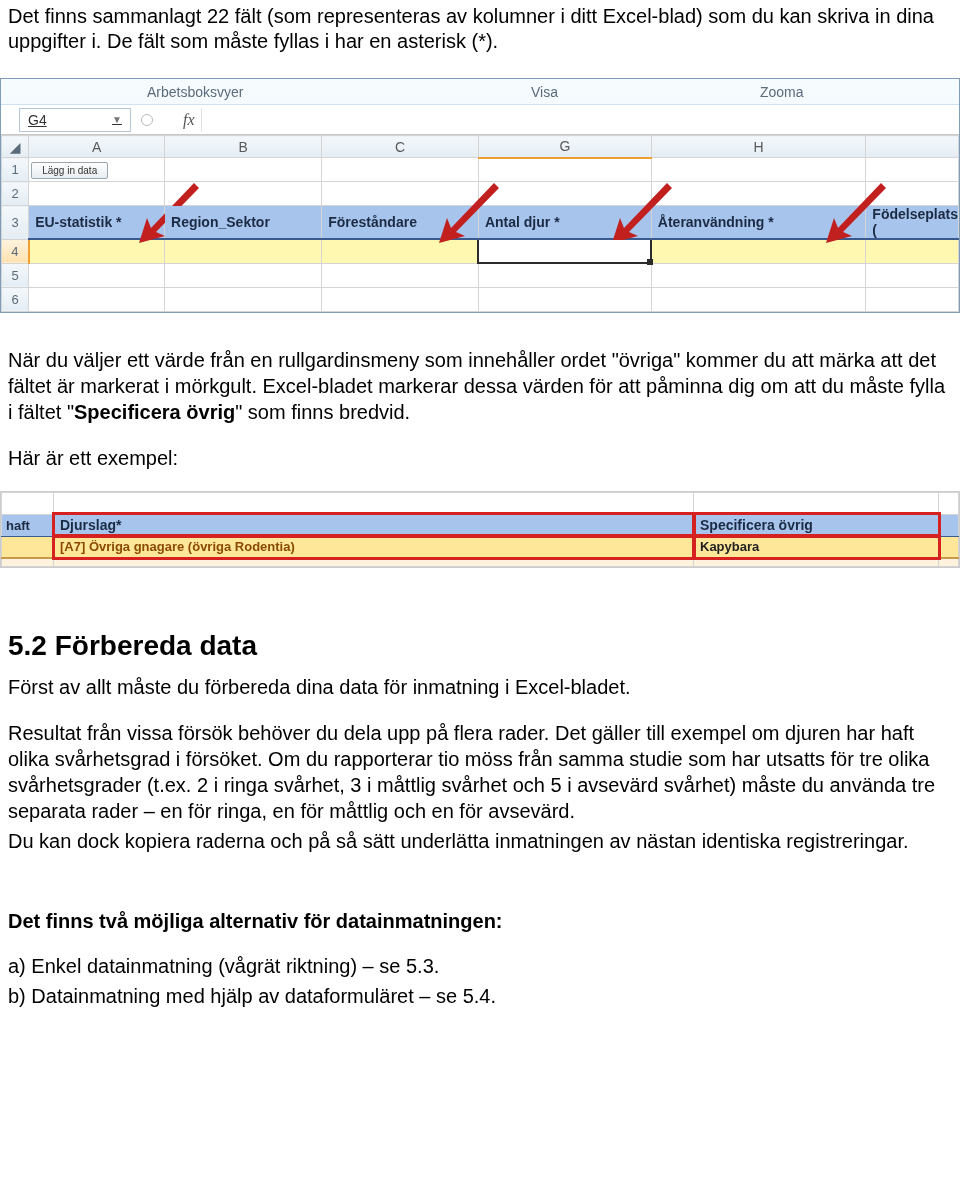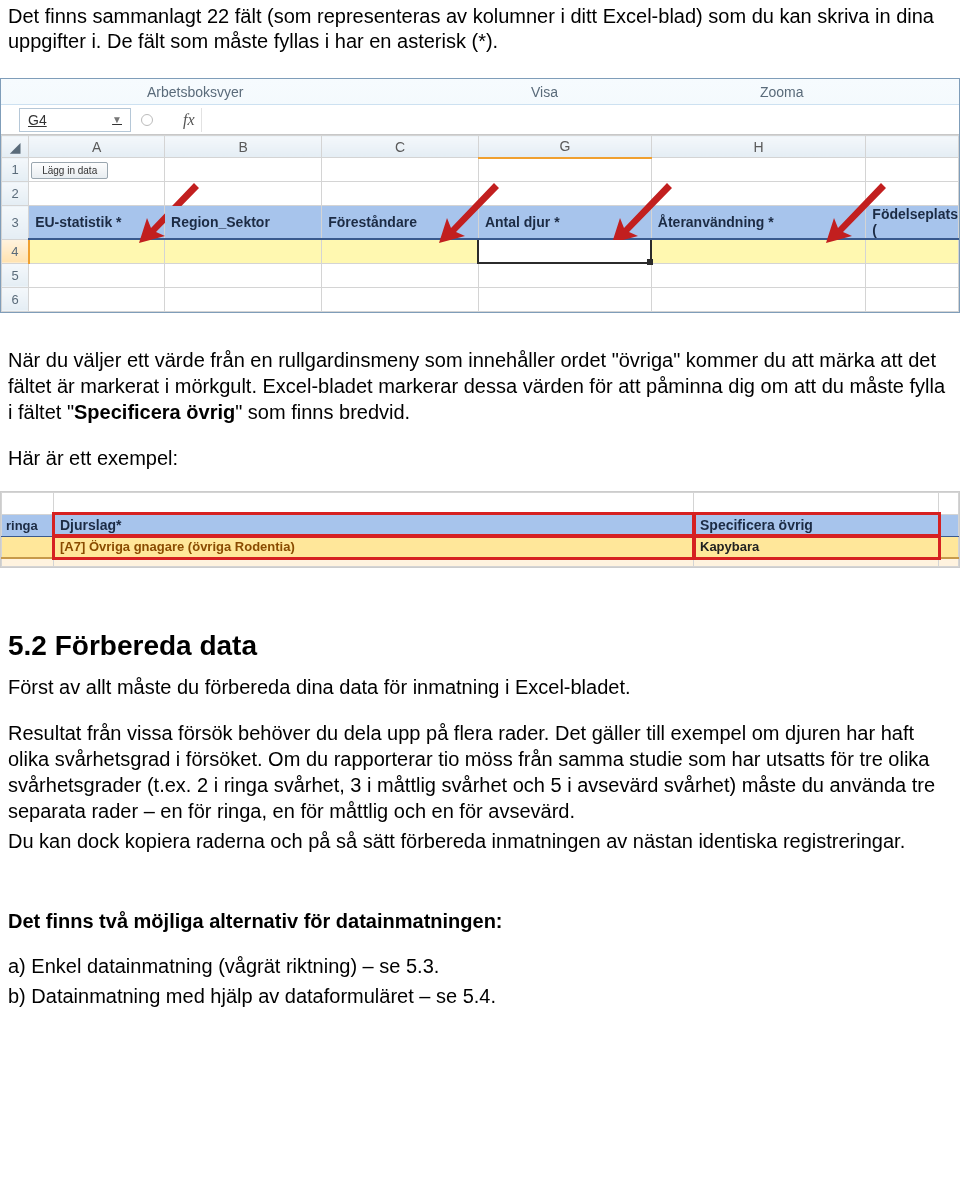--- a/index.html
+++ b/index.html
@@ -332,21 +332,21 @@
 <div class="excel2">
   <table class="grid2">
     <tbody>
         <tr class="blank">
           <td style="width:52px"></td>
           <td style="width:640px"></td>
           <td></td>
           <td style="width:20px"></td>
         </tr>
     <tr class="hdr">
-      <td class="lefthdr">ringa</td>
+      <td class="lefthdr">haft</td>
       <td class="dc redbox">Djurslag*</td>
       <td class="dc redbox">Specificera övrig</td>
       <td class="dc"></td>
     </tr>
     <tr class="valrow">
       <td class="lefthdr" style="background:#ffe79a;border-bottom:2px solid #c79a4a"></td>
       <td class="dc redbox">[A7] Övriga gnagare (övriga Rodentia)</td>
       <td class="dc redbox dark">Kapybara</td>
       <td class="dc"></td>
     </tr>
@@ -363,21 +363,21 @@
 <div class="gap-big"></div>
 
 <h2 class="sec">
   <span>5.2</span>
   <span> </span>
   <span>Förbereda data</span>
 </h2>
 
 <div class="para">Först av allt måste du förbereda dina data för inmatning i Excel-bladet.</div>
 <div class="para" style="margin-bottom:4px">Resultat från vissa försök behöver du dela upp på flera rader. Det gäller till exempel om djuren har haft olika svårhetsgrad i försöket. Om du rapporterar tio möss från samma studie som har utsatts för tre olika svårhetsgrader (t.ex. 2 i ringa svårhet, 3 i måttlig svårhet och 5 i avsevärd svårhet) måste du använda tre separata rader – en för ringa, en för måttlig och en för avsevärd.</div>
-<div class="para">Du kan dock kopiera raderna och på så sätt förbereda inmatningen av nästan identiska registreringar.</div>
+<div class="para">Du kan dock kopiera raderna och på så sätt underlätta inmatningen av nästan identiska registreringar.</div>
 
 <div class="gap-med"></div>
 
 <div class="subhead">Det finns två möjliga alternativ för datainmatningen:</div>
 
 <div class="list-lines">
   <div>a) Enkel datainmatning (vågrät riktning) – se 5.3.</div>
   <div>b) Datainmatning med hjälp av dataformuläret – se 5.4.</div>
 </div>
 

